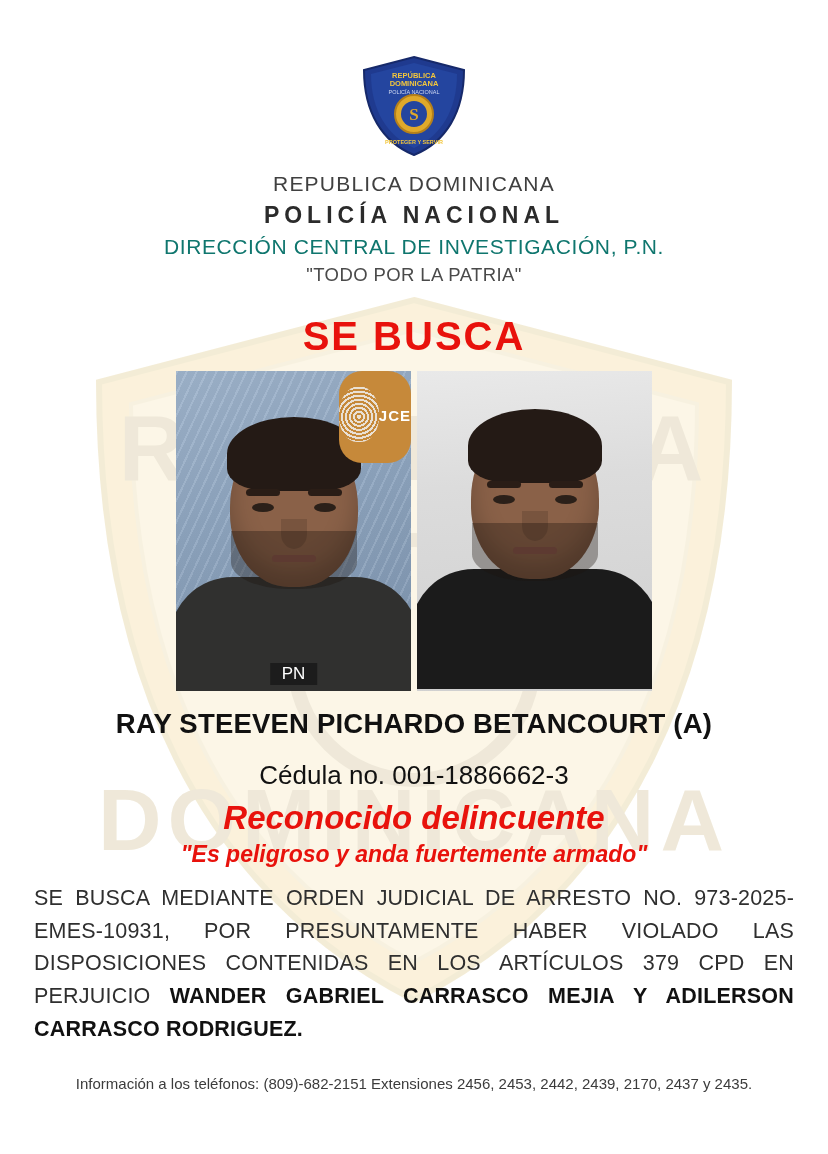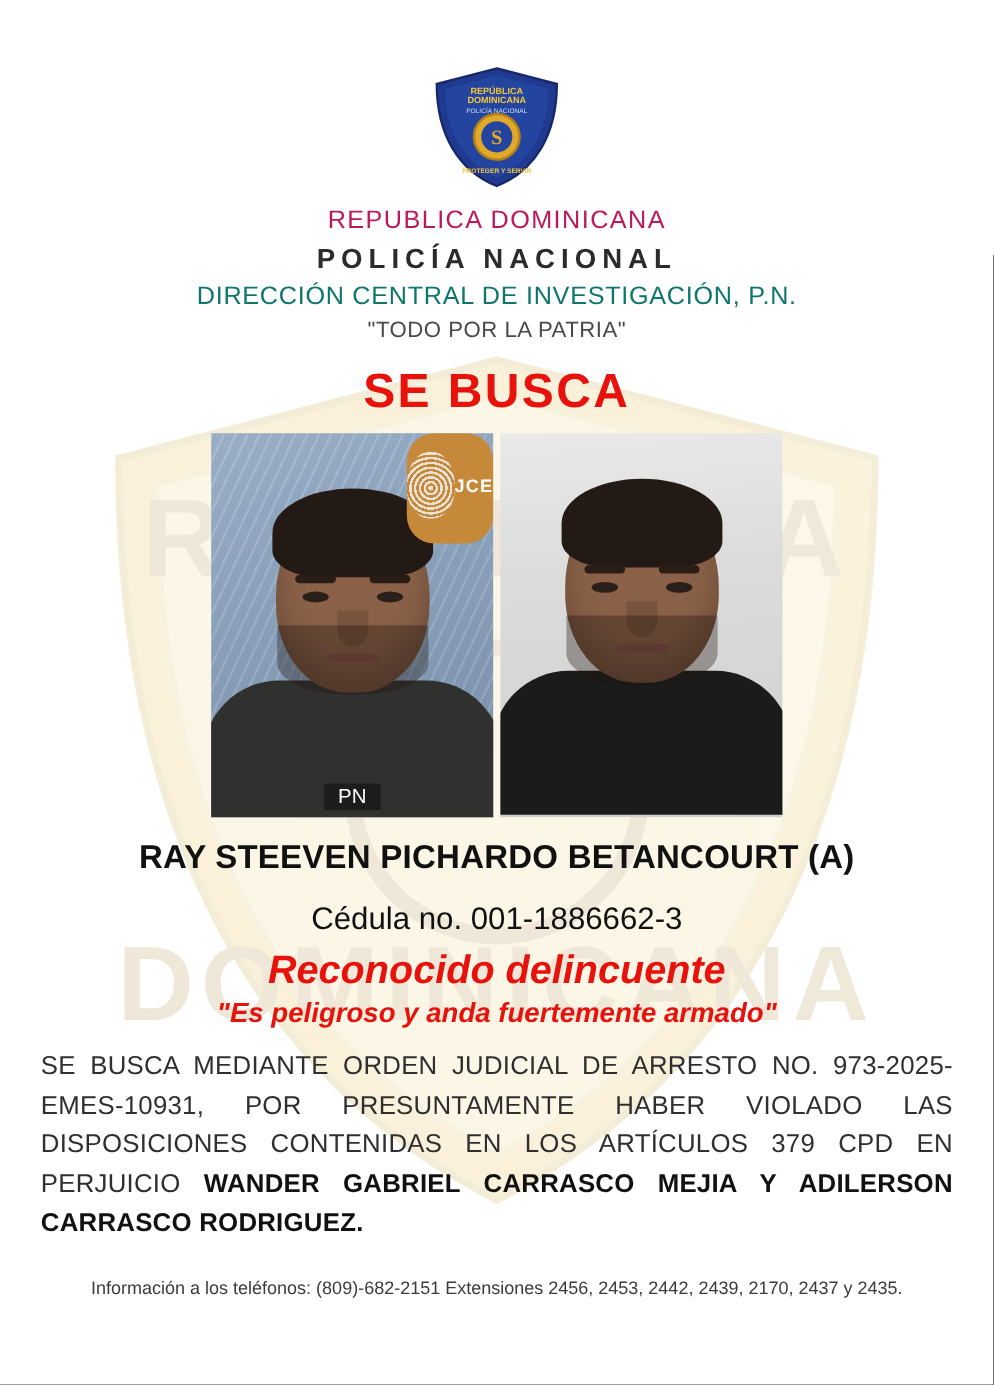--- a/index.html
+++ b/index.html
@@ -46,21 +46,21 @@
   .crest svg { display: block; }
 
   .head-block {
     text-align: center;
     margin-top: 14px;
     color: #2b2b2b;
   }
   .line-country {
     font-size: 21px;
     letter-spacing: 1.2px;
-    color: #be185d;
+    color: #404040;
   }
   .line-police {
     font-size: 23px;
     font-weight: bold;
     letter-spacing: 5px;
     margin-top: 6px;
     color: #2b2b2b;
   }
   .line-dept {
     font-size: 21px;
@@ -73,21 +73,21 @@
     letter-spacing: 0.4px;
     margin-top: 5px;
     color: #4a4a4a;
   }
   .se-busca {
     text-align: center;
     color: #e8120c;
     font-size: 40px;
     font-weight: bold;
     letter-spacing: 2px;
-    margin-top: 18px;
+    margin-top: 28px;
   }
 
   .photos {
     display: flex;
     justify-content: center;
     gap: 6px;
     margin-top: 12px;
   }
   .photo {
     position: relative;

